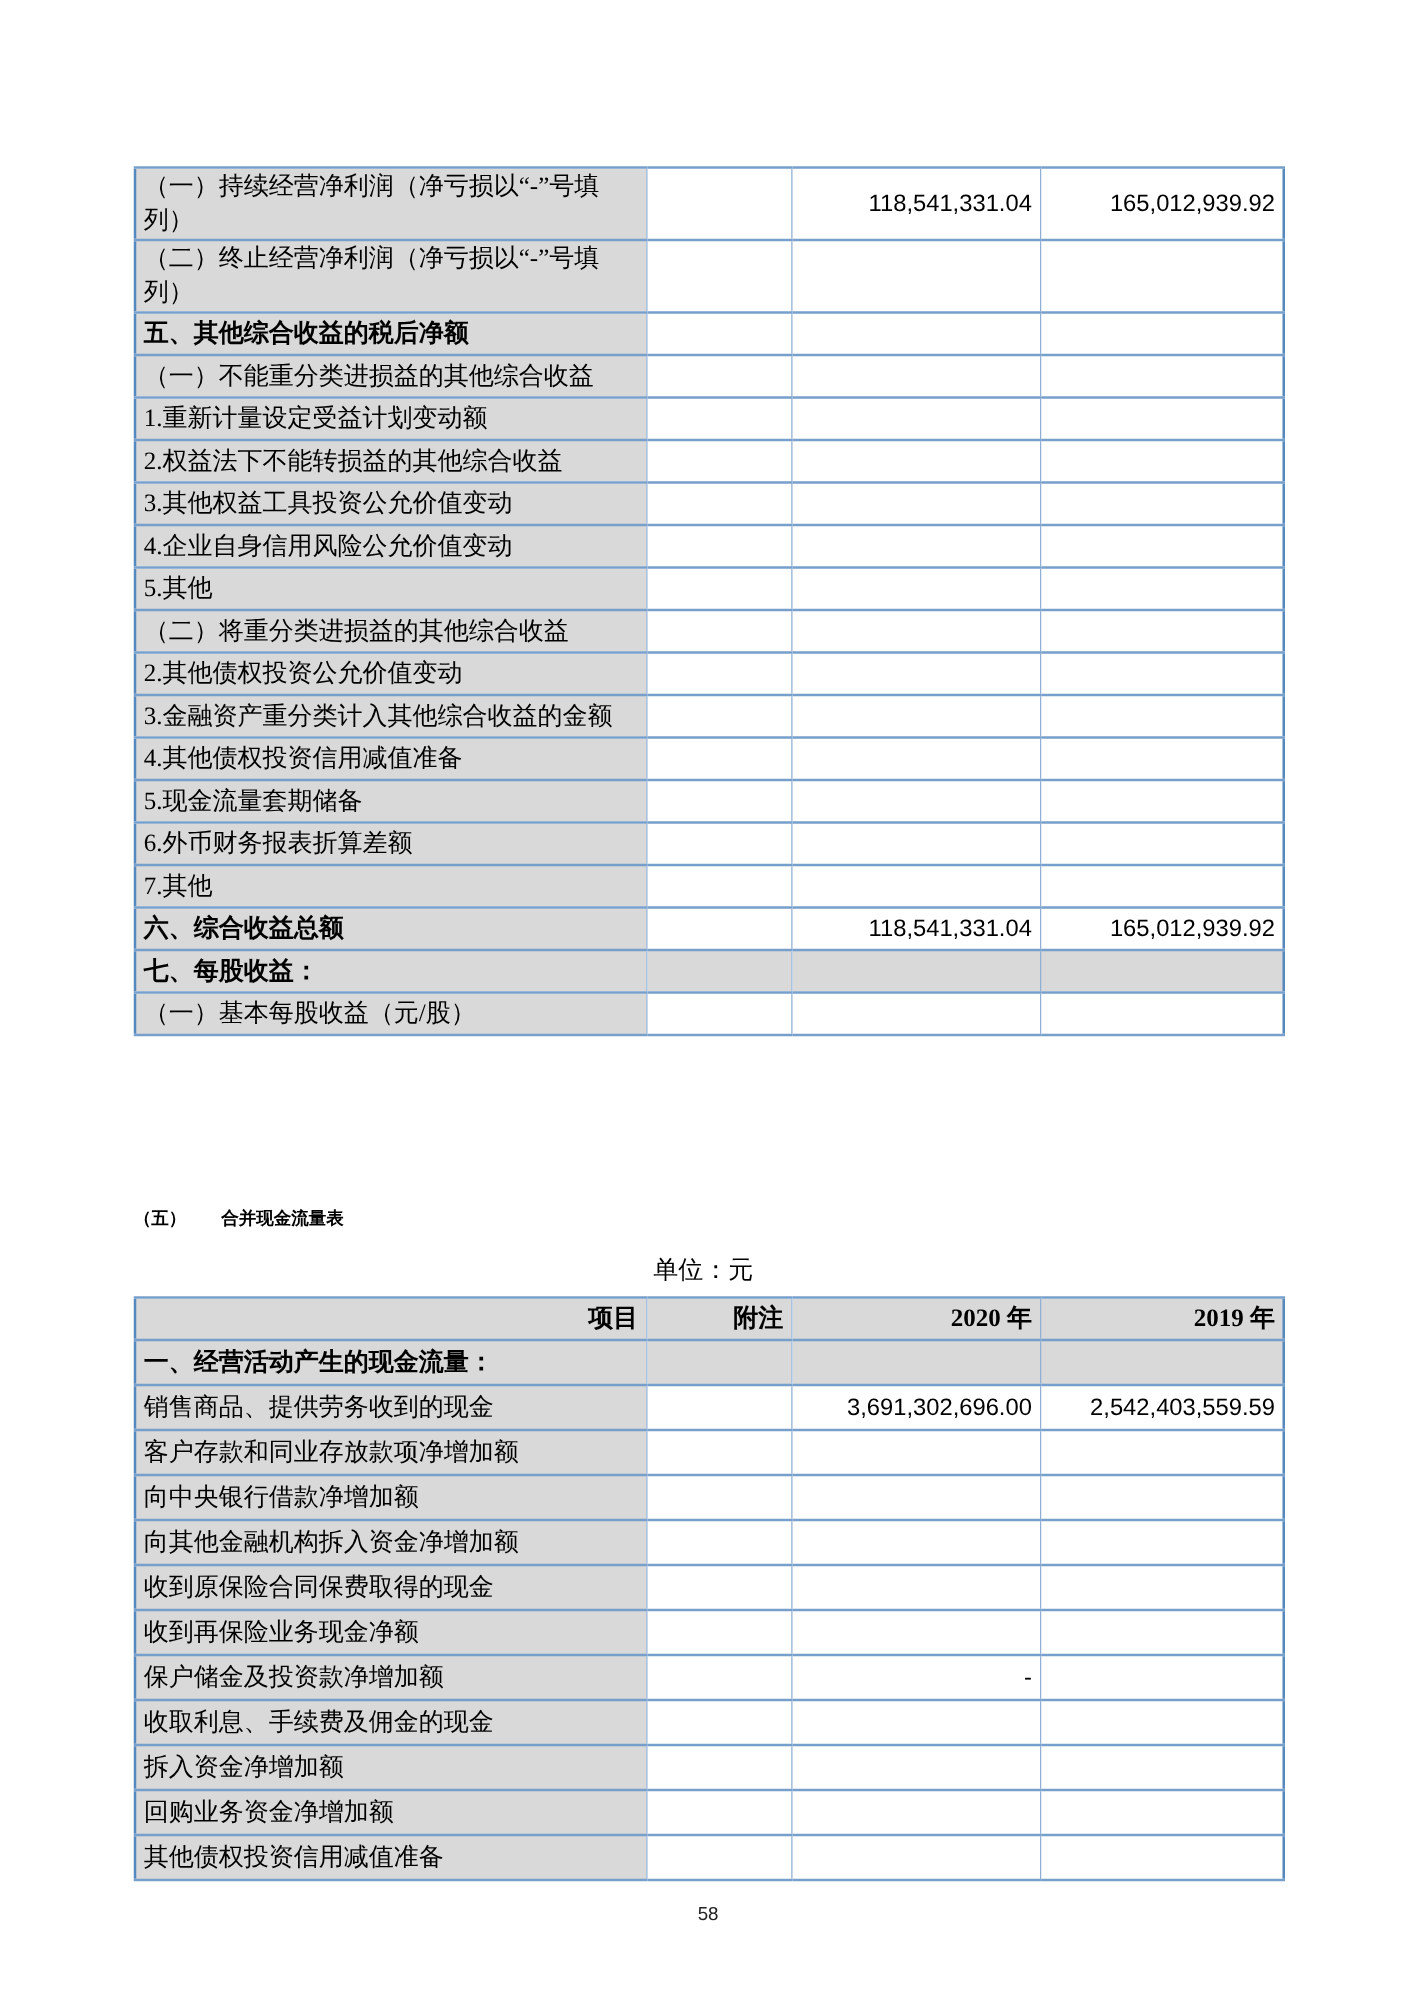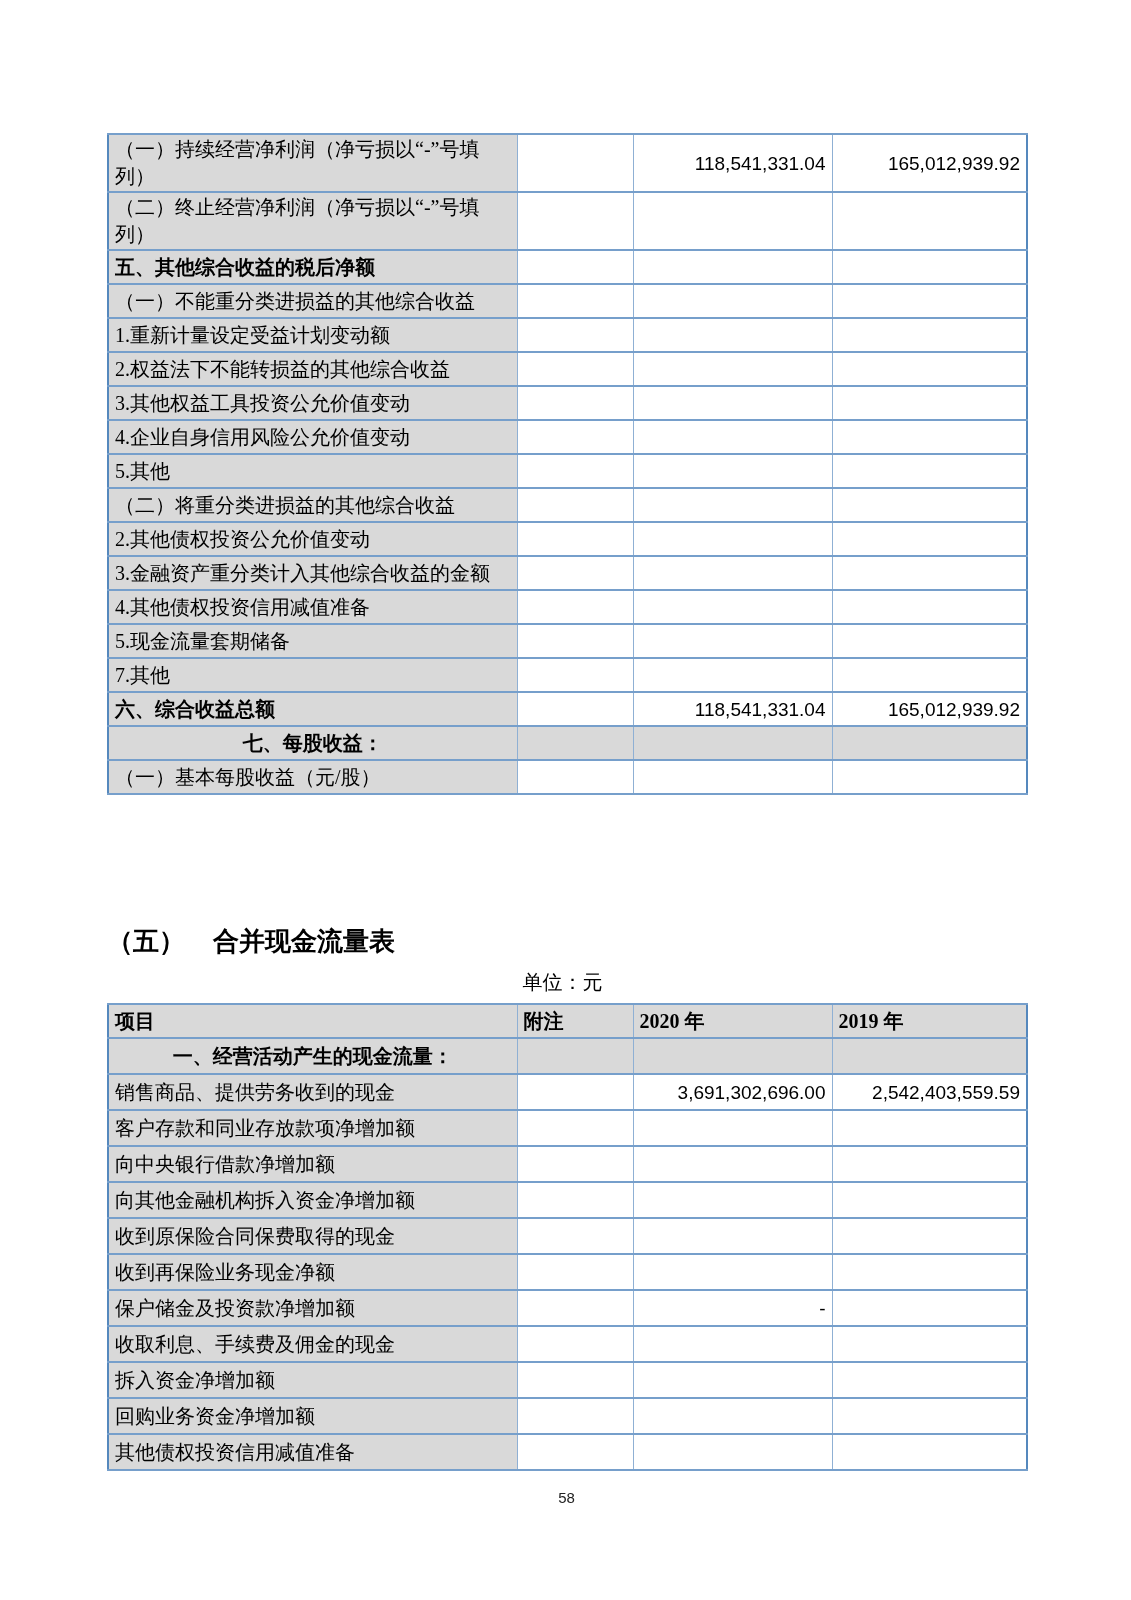--- a/index.html
+++ b/index.html
@@ -27,38 +27,38 @@
     border-bottom:2px solid #769fcb;
     padding:1px 6px;
     line-height:27px;
     vertical-align:middle;
     overflow:hidden;
     word-break:break-all;
   }
   .fin-table thead th {
     background:#d9d9d9;
     font-weight:bold;
-    text-align:left;
+    text-align:right;
     height:30px;
   }
   #income-table td { height:30px; }
   #cashflow-table td { height:32px; }
   .c-item { background:#d9d9d9; text-align:left; }
   .c-note { text-align:center; }
   .c-num  {
     text-align:right;
     font-family:"Liberation Sans","DejaVu Sans",sans-serif;
     font-size:19px;
     padding-right:12px;
   }
   tr.bold .c-item { font-weight:bold; }
-  tr.full-gray td { background:#d9d9d9;text-align:center; }
+  tr.full-gray td { background:#d9d9d9; }
   .section-heading {
     margin-top:133px;
-    font-size:26px;
+    font-size:14px;
     font-weight:bold;
     line-height:28px;
   }
   .section-heading .heading-title { margin-left:28px; }
   .unit-label {
     margin-top:13px;
     margin-bottom:8px;
     width:911px;
     text-align:center;
     font-size:20px;
@@ -159,20 +159,26 @@
           <td class="c-num"></td>
         </tr>
         <tr>
           <td class="c-item">4.其他债权投资信用减值准备</td>
           <td class="c-note"></td>
           <td class="c-num"></td>
           <td class="c-num"></td>
         </tr>
         <tr>
           <td class="c-item">5.现金流量套期储备</td>
+          <td class="c-note"></td>
+          <td class="c-num"></td>
+          <td class="c-num"></td>
+        </tr>
+        <tr>
+          <td class="c-item">6.外币财务报表折算差额</td>
           <td class="c-note"></td>
           <td class="c-num"></td>
           <td class="c-num"></td>
         </tr>
         <tr>
           <td class="c-item">7.其他</td>
           <td class="c-note"></td>
           <td class="c-num"></td>
           <td class="c-num"></td>
         </tr>

